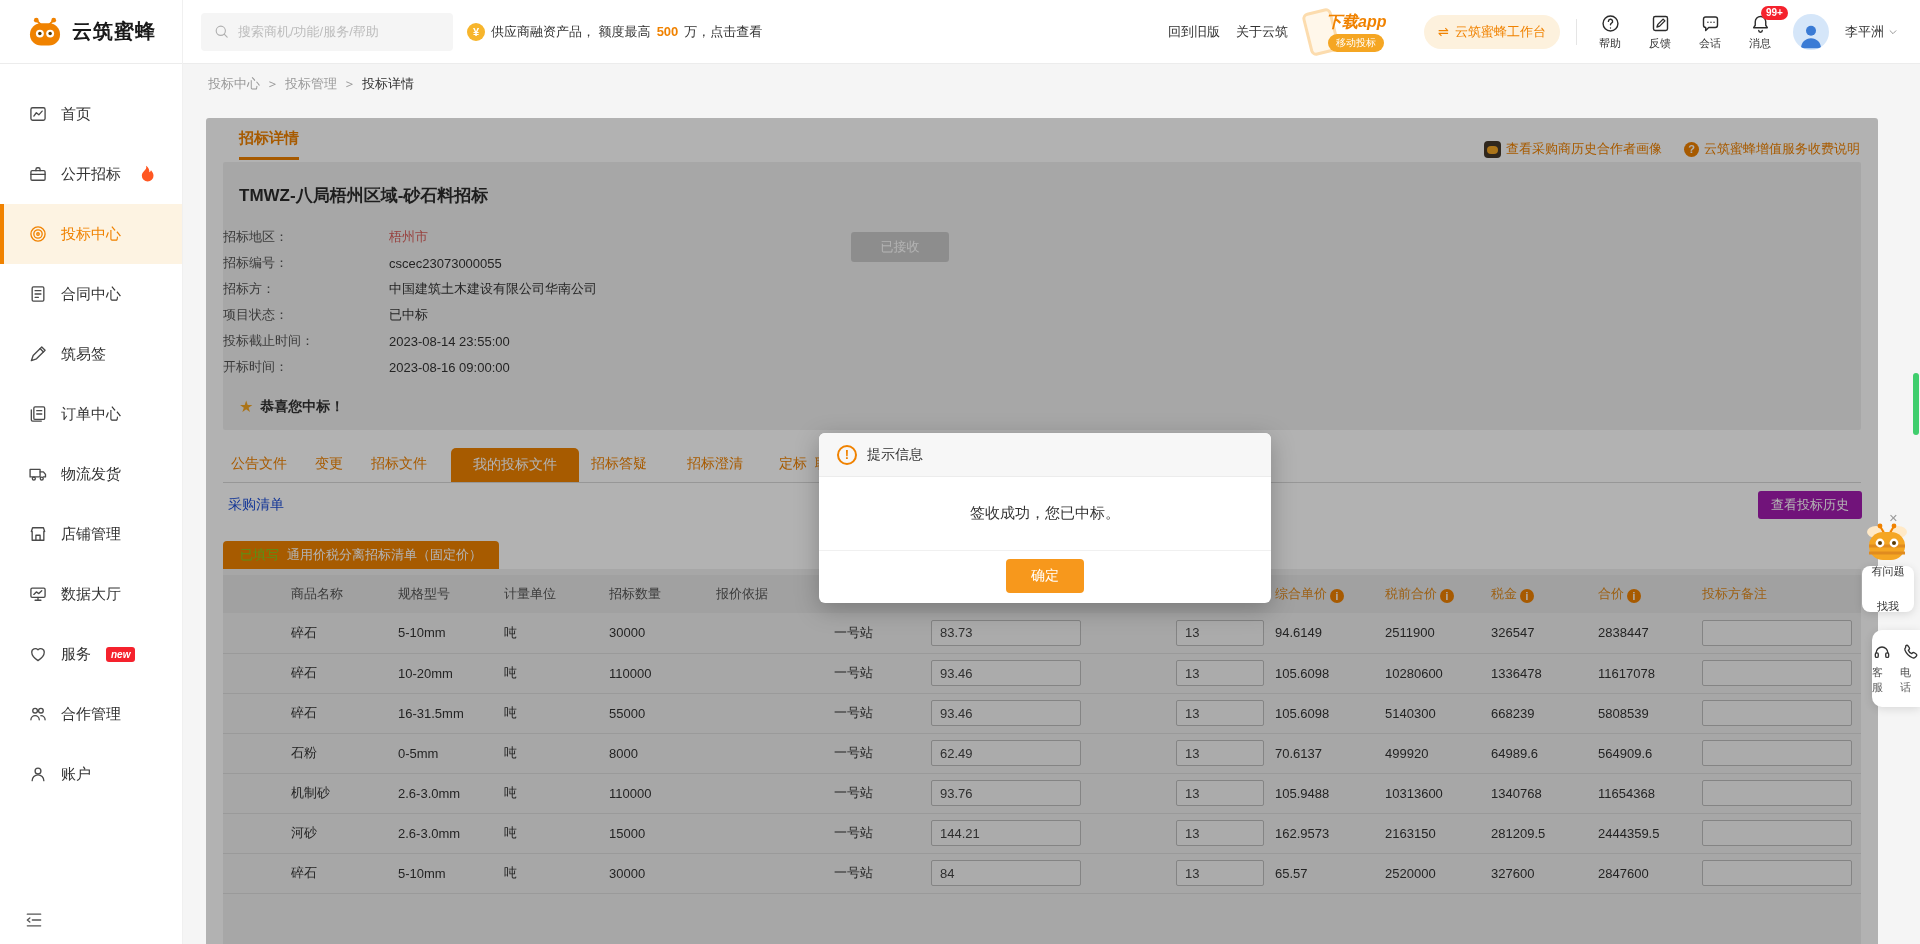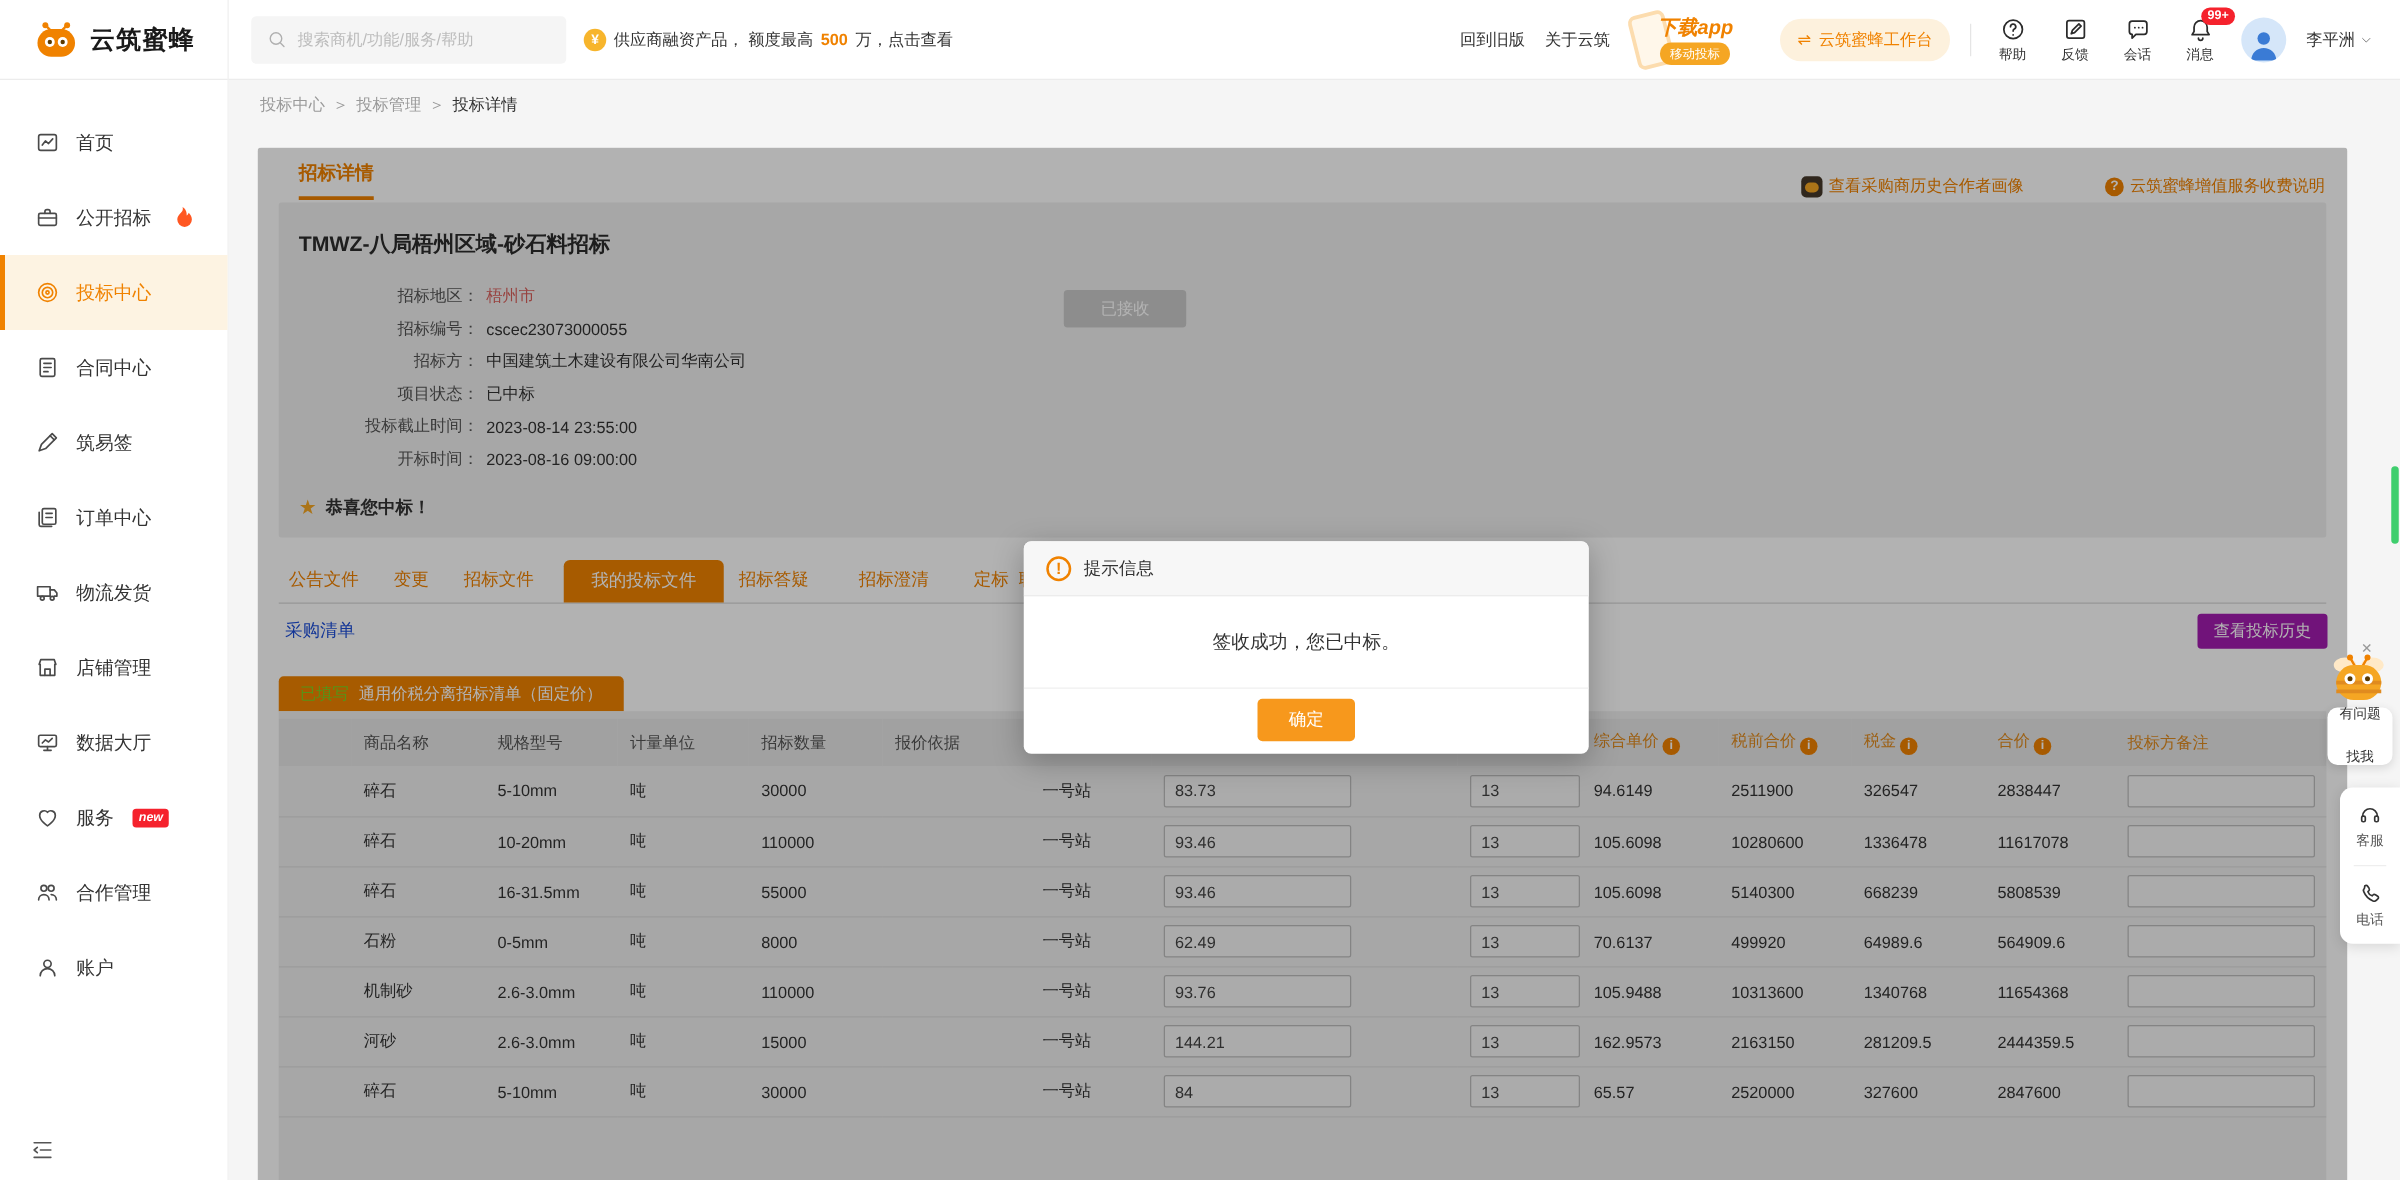--- a/index.html
+++ b/index.html
@@ -49,31 +49,31 @@
   .content { position:absolute; top:64px; left:183px; right:0; bottom:0; background:#f5f5f5; }
   .breadcrumb { padding:11px 0 0 25px; font-size:13px; color:#999; display:flex; gap:6px; align-items:center; }
   .breadcrumb .crumb { cursor:pointer; }
   .breadcrumb .crumb.current { color:#333; cursor:default; }
 
   .card { position:absolute; left:23px; right:42px; top:54px; bottom:0; background:#fff; border-radius:3px 3px 0 0; overflow:hidden; }
 
   .card-tab-strip { position:relative; height:44px; }
   .detail-tab { position:absolute; left:33px; top:11px; font-size:15px; font-weight:bold; color:#f08200; padding-bottom:9px; border-bottom:3px solid #f08200; cursor:pointer; }
   .strip-links { position:absolute; right:18px; top:22px; display:flex; gap:22px; align-items:center; font-size:13px; color:#f08200; }
-  .strip-link { display:flex; align-items:center; gap:5px; cursor:pointer;margin-left:43px; }
+  .strip-link { display:flex; align-items:center; gap:5px; cursor:pointer; }
   .bee-sq { width:17px; height:17px; border-radius:4px; background:#45382a; position:relative; }
   .bee-sq::after { content:""; position:absolute; left:3px; top:5px; width:11px; height:8px; border-radius:4px; background:#f5a623; }
   .q-circle { width:15px; height:15px; border-radius:50%; background:#f08200; color:#fff; font-size:11px; font-weight:bold; display:inline-flex; align-items:center; justify-content:center; }
 
   .detail-box { position:absolute; left:17px; right:17px; top:44px; height:268px; background:#f0f0f0; border-radius:2px; }
   .detail-title { position:absolute; left:16px; top:22px; font-size:17px; font-weight:bold; color:#2b2b2b; }
   .received-btn { position:absolute; left:628px; top:70px; width:98px; height:30px; background:#cbcbcb; color:#fff; font-size:13px; border:none; border-radius:3px; cursor:default; font-family:inherit; }
   .fields { position:absolute; left:0; top:62px; }
   .field-row { display:flex; height:26px; align-items:center; font-size:13px; }
-  .field-label { width:160px; text-align:right; color:#555; }
+  .field-label { width:160px; color:#555; }
   .field-value { margin-left:6px; color:#333; }
   .field-value.red { color:#d95f5b; }
   .congrats { position:absolute; left:16px; bottom:14px; display:flex; align-items:center; gap:7px; font-size:14px; font-weight:bold; color:#333; }
   .star { color:#f5a623; font-size:16px; }
 
   .doc-tabs { position:absolute; left:17px; right:17px; top:330px; height:35px; display:flex; align-items:flex-end; padding-left:8px; border-bottom:1px solid #d8d8d8; }
   .doc-tab { font-size:14px; color:#f08200; margin-right:28px; padding-bottom:9px; cursor:pointer; white-space:nowrap; }
   .doc-tab:nth-child(3) { margin-right:24px; }
   .doc-tab.active { background:#f08300; color:#fff; padding:8px 22px; border-radius:5px 5px 0 0; margin-right:12px; }
   .doc-tab:nth-child(5) { margin-right:40px; }
@@ -105,21 +105,21 @@
   .modal-head { height:44px; background:#f7f7f7; border-bottom:1px solid #ececec; display:flex; align-items:center; gap:10px; padding-left:18px; font-size:14px; color:#333; }
   .alert-circle { width:20px; height:20px; border:2px solid #f08200; border-radius:50%; color:#f08200; font-weight:bold; font-size:13px; display:inline-flex; align-items:center; justify-content:center; }
   .modal-body { height:74px; display:flex; align-items:center; justify-content:center; font-size:15px; color:#333; border-bottom:1px solid #f0f0f0; }
   .modal-foot { height:50px; display:flex; align-items:center; justify-content:center; }
   .confirm-btn { width:78px; height:34px; background:#f7981c; color:#fff; border:none; border-radius:4px; font-size:14px; cursor:pointer; font-family:inherit; }
 
   
   .float-close { position:absolute; right:22px; top:512px; font-size:11px; color:#999; z-index:70; cursor:pointer; }
   .mascot { position:absolute; right:8px; top:522px; width:50px; height:42px; z-index:70; cursor:pointer; }
   .float-bubble { position:absolute; right:6px; top:566px; width:52px; height:46px; background:#fff; border-radius:8px; box-shadow:0 2px 8px rgba(0,0,0,0.12); z-index:70; display:flex; flex-direction:column; align-items:center; justify-content:center; font-size:11px; color:#333; line-height:15px; cursor:pointer;gap:20px; }
-  .service-panel { position:absolute; right:0; top:630px; width:48px; background:#fff; border-radius:10px 0 0 10px; box-shadow:0 2px 10px rgba(0,0,0,0.12); z-index:70; padding:12px 0; display:flex; flex-direction:column; align-items:center; gap:4px; }
+  .service-panel { position:absolute; right:0; top:630px; width:48px; background:#fff; border-radius:10px 0 0 10px; box-shadow:0 2px 10px rgba(0,0,0,0.12); z-index:70; padding:12px 0; display:flex; flex-direction:row; align-items:center; gap:4px; }
   .sp-item { display:flex; flex-direction:column; align-items:center; gap:3px; font-size:11px; color:#555; cursor:pointer; }
   .sp-item .ico { width:20px; height:20px; color:#333; }
   .sp-divider { width:26px; height:1px; background:#eee; margin:8px 0; }
   .scroll-thumb { position:absolute; right:1px; top:373px; width:6px; height:62px; background:#3fce6d; border-radius:3px; z-index:70; cursor:pointer; }
 </style>
 </head>
 <body>
 
 <div class="header">
   <div class="logo-wrap">

